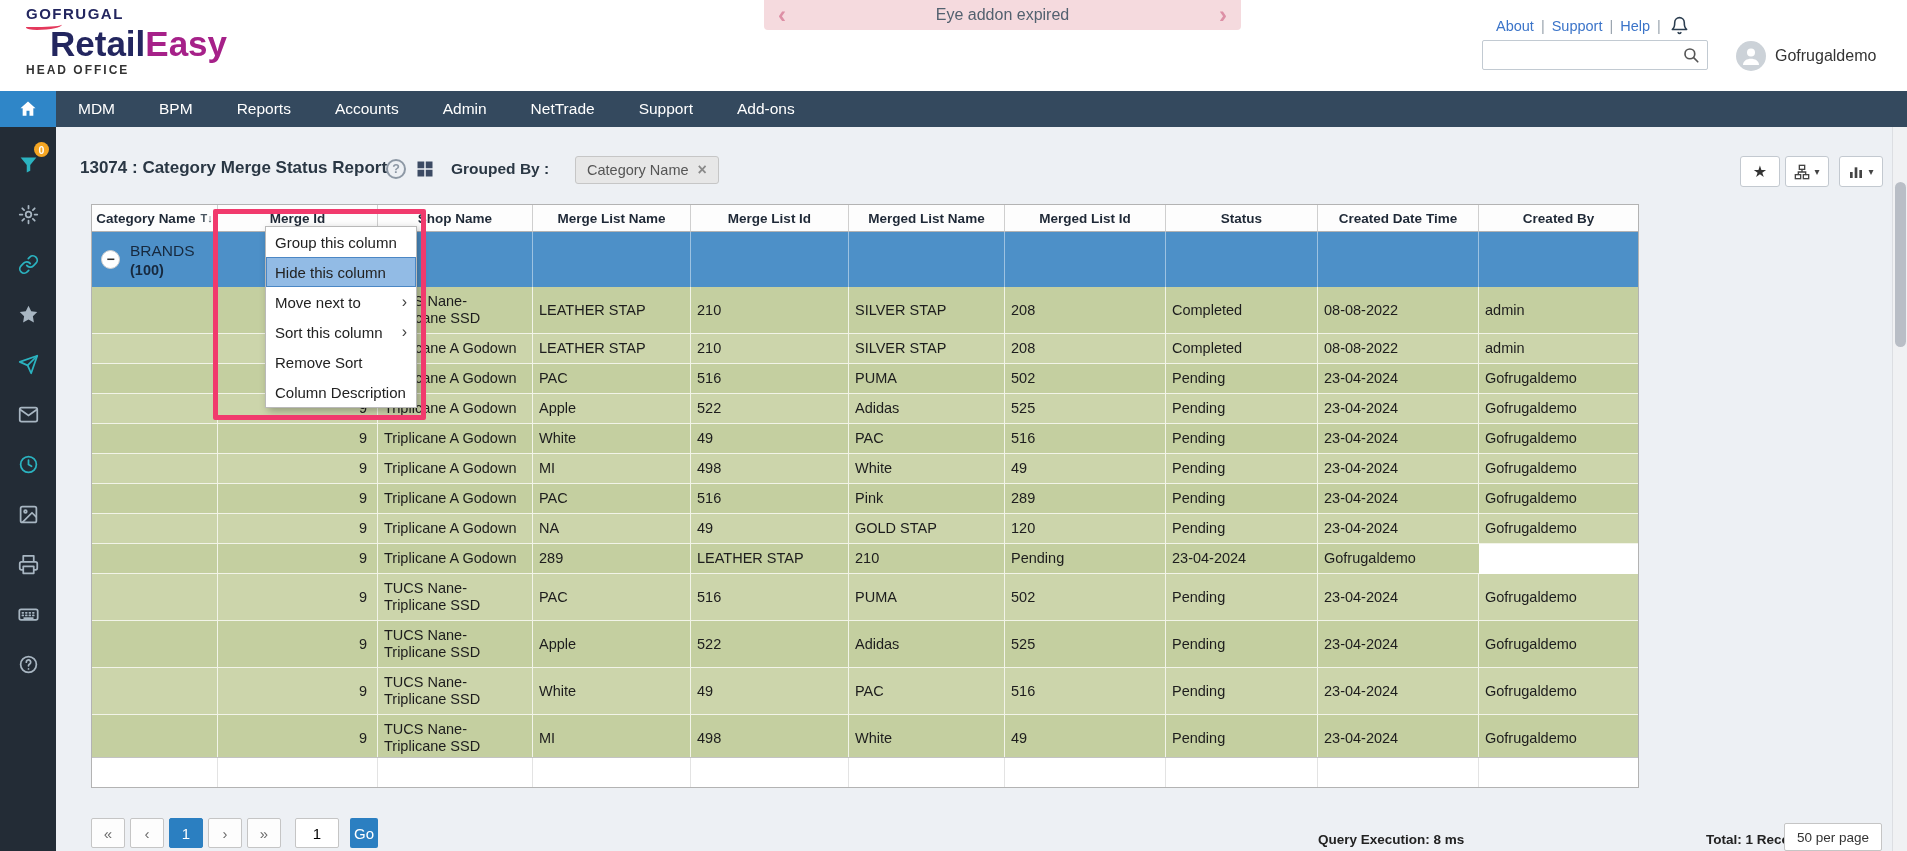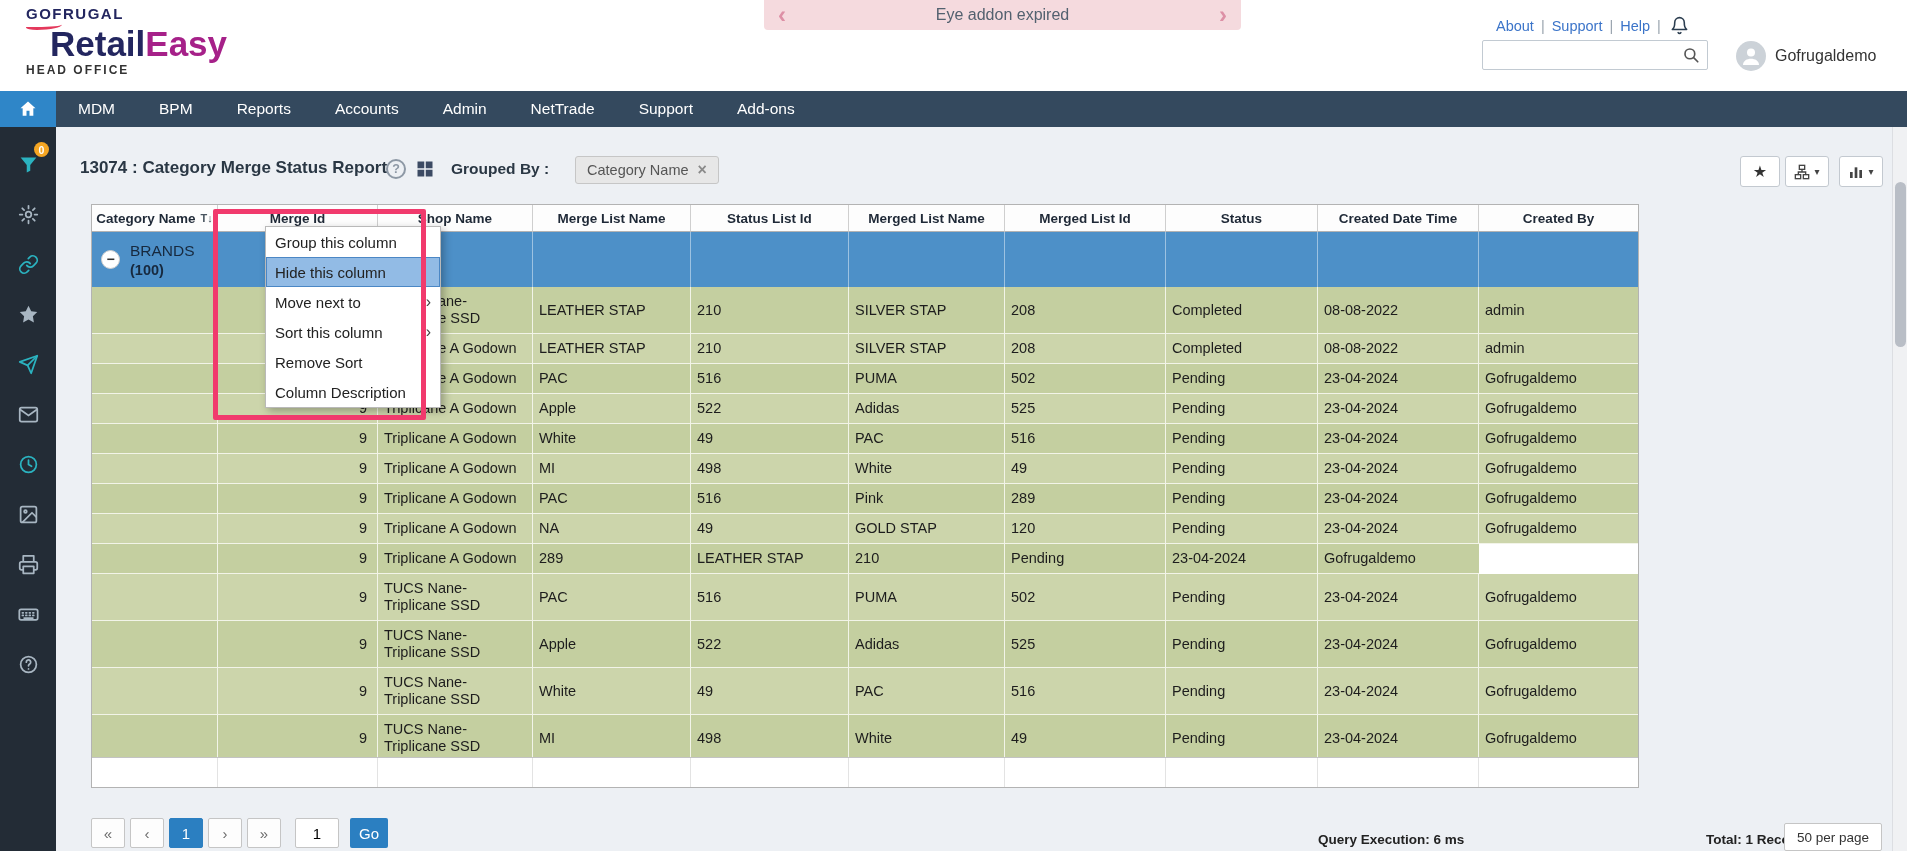--- a/index.html
+++ b/index.html
@@ -121,39 +121,39 @@
     display:flex; align-items:center;
     border-right:1px solid #f2f4e8; border-bottom:1px solid #f2f4e8; }
   .cell:last-child { border-right:none; }
   .cell-merge-id { justify-content:flex-end; padding-right:10px; }
 
   .footer-row { height:30px; background:#fff; border-top:1px solid #c3c3c3; }
   .fcell { border-right:1px solid #e3e3e3; }
   .fcell:last-child { border-right:none; }
 
   
-  .ctx-menu { position:absolute; left:265px; top:226px; width:176px; z-index:30;
+  .ctx-menu { position:absolute; left:265px; top:226px; width:152px; z-index:30;
     background:#fff; border:1px solid #b9b9b9; box-shadow:3px 3px 8px rgba(0,0,0,.28); }
   .ctx-item { height:30px; display:flex; align-items:center; justify-content:space-between;
     padding:0 9px; font-size:15px; color:#222; cursor:pointer; }
   .ctx-item.highlighted { background:var(--menu-highlight,#92bbe5);
     box-shadow:inset 0 0 0 1px #4b87c5; }
   .sub-arrow { color:#444; font-size:16px; line-height:1; }
 
   .annotation-box { position:absolute; left:213px; top:209px; width:213px; height:211px;
     border:5px solid var(--annotation-pink,#f13a6d); border-radius:2px; z-index:40; pointer-events:none; }
 
   
   .pagination { position:absolute; left:91px; top:818px; display:flex; align-items:center; gap:5px; }
   .page-btn { width:34px; height:30px; background:#fdfdfd; border:1px solid #c5c5c5; border-radius:2px;
     color:#6b6b6b; font-size:15px; display:flex; align-items:center; justify-content:center; cursor:pointer; }
   .page-btn.active { background:var(--accent,#2b7fc1); border-color:var(--accent,#2b7fc1); color:#fff; }
   .page-input { width:44px; height:30px; border:1px solid #c5c5c5; border-radius:2px; text-align:center;
     font-size:15px; margin-left:9px; font-family:"Liberation Sans",sans-serif; }
-  .go-btn { width:38px; height:30px; background:var(--accent,#2b7fc1); color:#fff; border:none; border-radius:2px;
+  .go-btn { width:28px; height:30px; background:var(--accent,#2b7fc1); color:#fff; border:none; border-radius:2px;
     font-size:15px; margin-left:6px; cursor:pointer; font-family:"Liberation Sans",sans-serif; }
 
   .query-exec { position:absolute; left:1318px; top:832px; font-size:13.5px; font-weight:bold; color:#222; }
   .total-rec  { position:absolute; left:1662px; top:832px; font-size:13.5px; font-weight:bold; color:#222;margin-left:44px; }
   .per-page   { position:absolute; left:1784px; top:823px; width:98px; height:28px;
     background:#fff; border:1px solid #c5c5c5; border-radius:2px;
     font-size:13.5px; color:#333; display:flex; align-items:center; justify-content:center; cursor:pointer; }
 
   
   .scroll-track { position:absolute; left:1892px; top:127px; width:15px; height:724px;
@@ -338,21 +338,21 @@
 
 <div class="table-wrap">
   <div class="grid-row header-row">
     <div class="hcell">
       <span>Category Name</span>
       <span class="sort-ind">T↓</span>
     </div>
     <div class="hcell">Merge Id</div>
     <div class="hcell">Shop Name</div>
     <div class="hcell">Merge List Name</div>
-    <div class="hcell">Status List Id</div>
+    <div class="hcell">Merge List Id</div>
     <div class="hcell">Merged List Name</div>
     <div class="hcell">Merged List Id</div>
     <div class="hcell">Status</div>
     <div class="hcell">Created Date Time</div>
     <div class="hcell">Created By</div>
   </div>
 
   <div class="table-body">
     <div class="grid-row group-row">
       <div class="gcell first">
@@ -572,19 +572,19 @@
 <div class="pagination">
   <div class="page-btn">«</div>
   <div class="page-btn">‹</div>
   <div class="page-btn active">1</div>
   <div class="page-btn">›</div>
   <div class="page-btn">»</div>
   <input class="page-input" value="1" style="">
   <button class="go-btn">Go</button>
 </div>
 
-<div class="query-exec">Query Execution: 6 ms</div>
+<div class="query-exec">Query Execution: 8 ms</div>
 <div class="total-rec">Total: 1 Record(s)</div>
 <div class="per-page">50 per page</div>
 
 <div class="scroll-track">
   <div class="scroll-thumb"></div>
 </div>
 
 </body></html>

